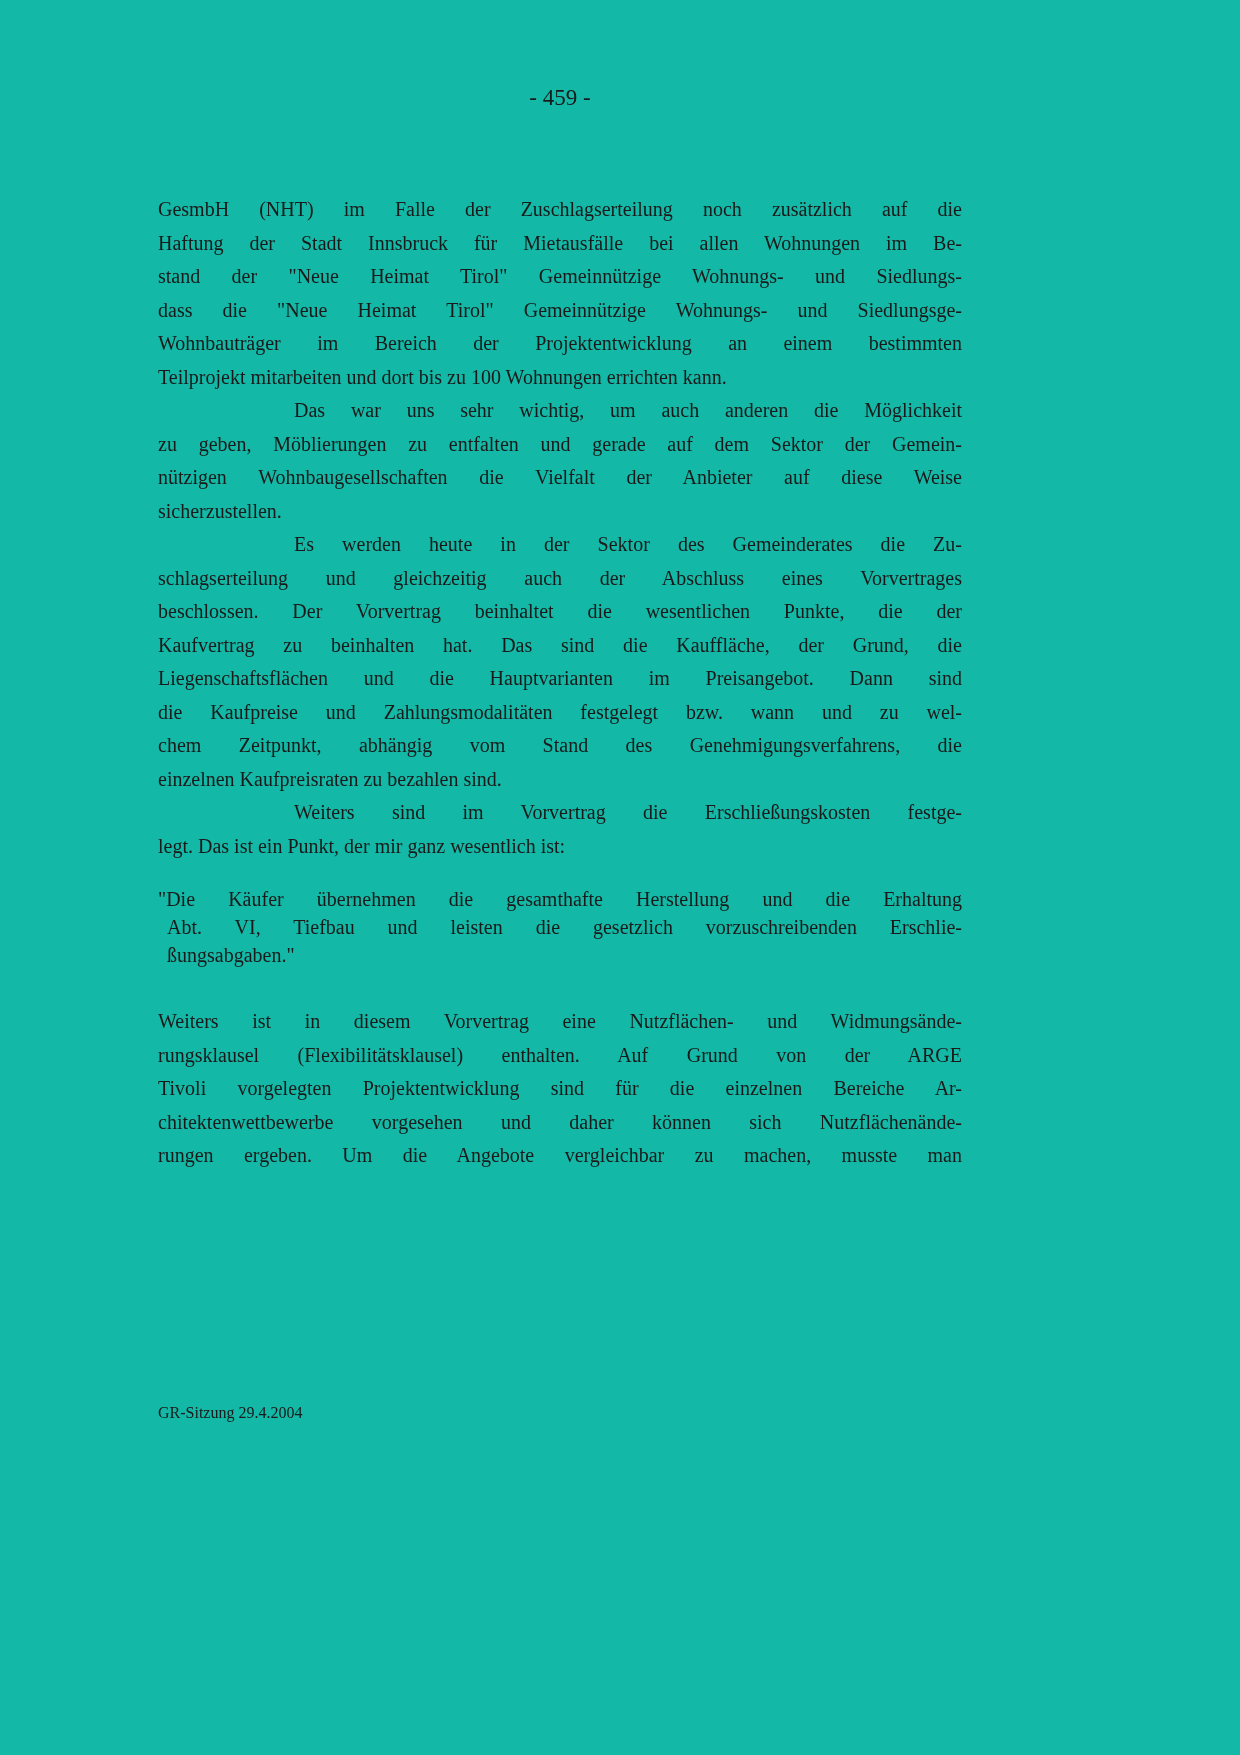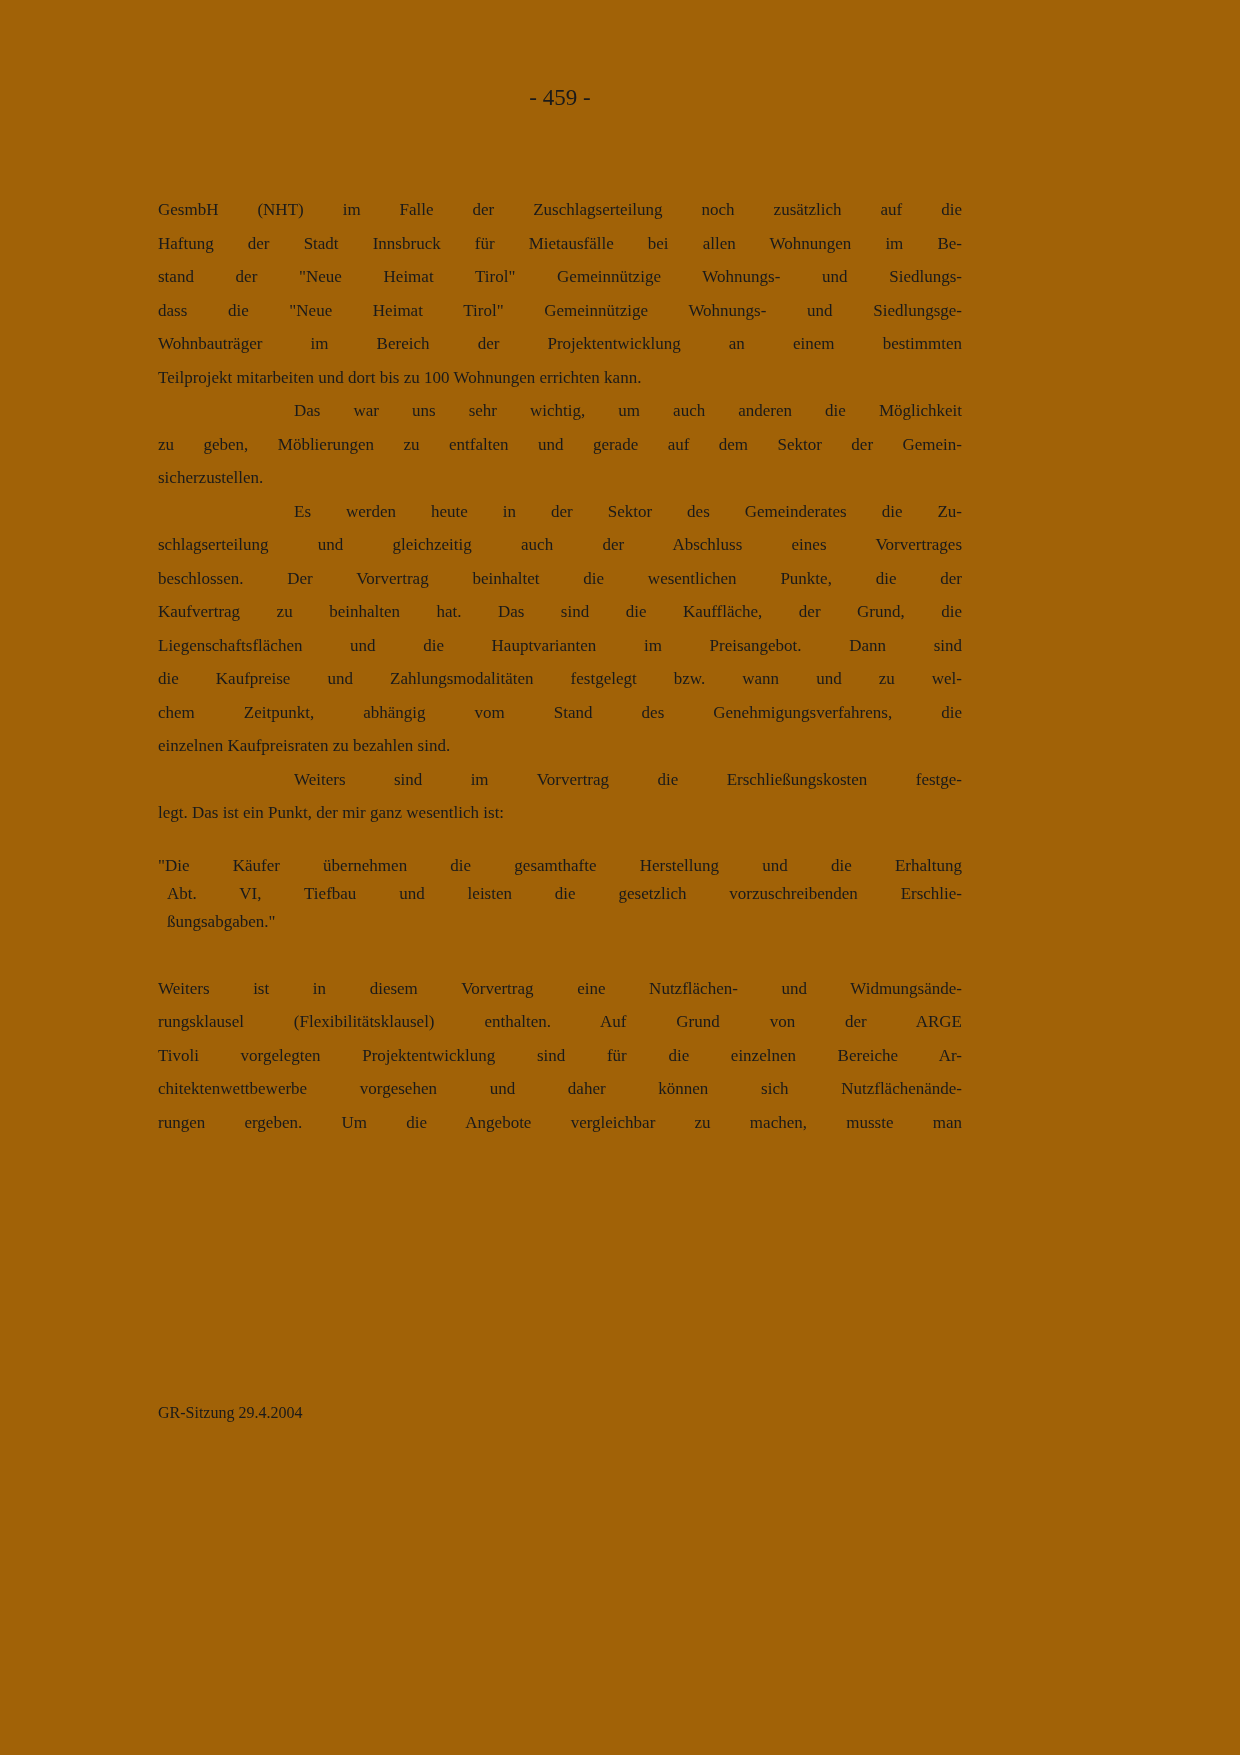--- a/index.html
+++ b/index.html
@@ -11,36 +11,36 @@
     width: 1240px;
     height: 1755px;
     position: relative;
     font-family: "Liberation Serif", "DejaVu Serif", serif;
     color: #1a1a1a;
     overflow: hidden;
   }
   .page {
     position: absolute;
     inset: 0;
-    background: #a16207;
+    background: #14b8a6;
   }
   .content {
     position: absolute;
     left: 158px;
     top: 84px;
     width: 804px;
   }
   .page-number {
     text-align: center;
     font-size: 23px;
     line-height: 27px;
   }
   .body-text {
     margin-top: 82px;
-    font-size: 17px;
+    font-size: 20px;
   }
   .para {
     margin: 0;
     line-height: 33.5px;
   }
   .para .line {
     text-align: justify;
     text-align-last: justify;
   }
   .para .line.last {
@@ -81,20 +81,21 @@
           <div class="line">GesmbH (NHT) im Falle der Zuschlagserteilung noch zusätzlich auf die</div>
           <div class="line">Haftung der Stadt Innsbruck für Mietausfälle bei allen Wohnungen im Be-</div>
           <div class="line">stand der "Neue Heimat Tirol" Gemeinnützige Wohnungs- und Siedlungs-</div>
           <div class="line">dass die "Neue Heimat Tirol" Gemeinnützige Wohnungs- und Siedlungsge-</div>
           <div class="line">Wohnbauträger im Bereich der Projektentwicklung an einem bestimmten</div>
           <div class="line last">Teilprojekt mitarbeiten und dort bis zu 100 Wohnungen errichten kann.</div>
         </div>
         <div class="para indent">
           <div class="line first-indent">Das war uns sehr wichtig, um auch anderen die Möglichkeit</div>
           <div class="line">zu geben, Möblierungen zu entfalten und gerade auf dem Sektor der Gemein-</div>
+          <div class="line">nützigen Wohnbaugesellschaften die Vielfalt der Anbieter auf diese Weise</div>
           <div class="line last">sicherzustellen.</div>
         </div>
         <div class="para indent">
           <div class="line first-indent">Es werden heute in der Sektor des Gemeinderates die Zu-</div>
           <div class="line">schlagserteilung und gleichzeitig auch der Abschluss eines Vorvertrages</div>
           <div class="line">beschlossen. Der Vorvertrag beinhaltet die wesentlichen Punkte, die der</div>
           <div class="line">Kaufvertrag zu beinhalten hat. Das sind die Kauffläche, der Grund, die</div>
           <div class="line">Liegenschaftsflächen und die Hauptvarianten im Preisangebot. Dann sind</div>
           <div class="line">die Kaufpreise und Zahlungsmodalitäten festgelegt bzw. wann und zu wel-</div>
           <div class="line">chem Zeitpunkt, abhängig vom Stand des Genehmigungsverfahrens, die</div>

